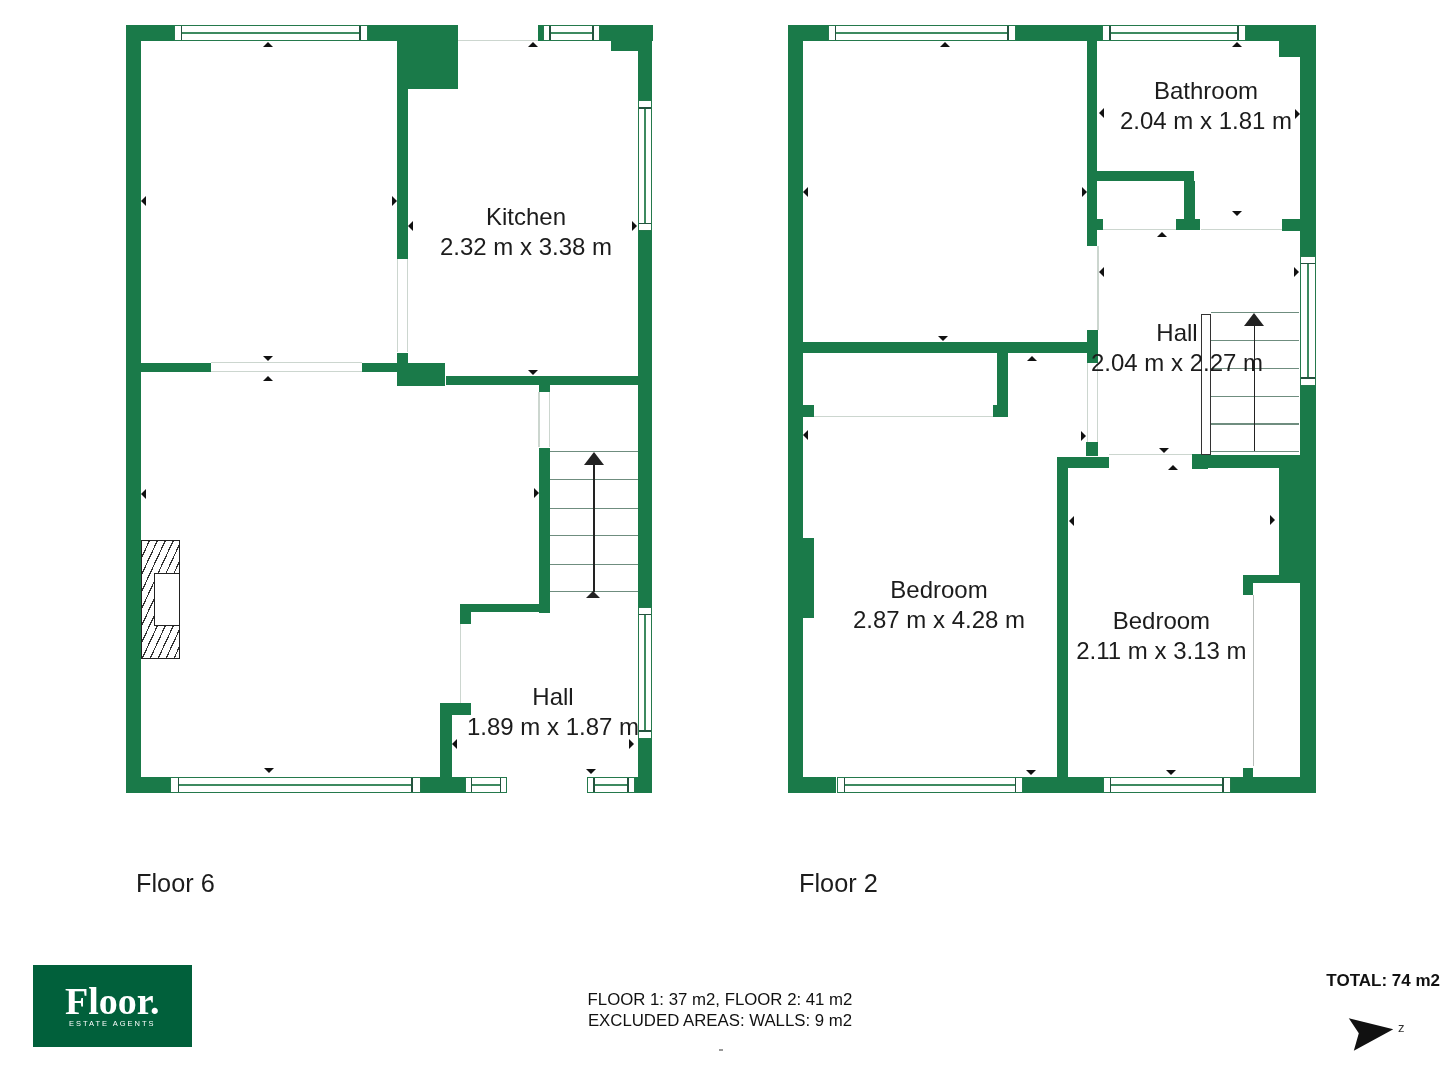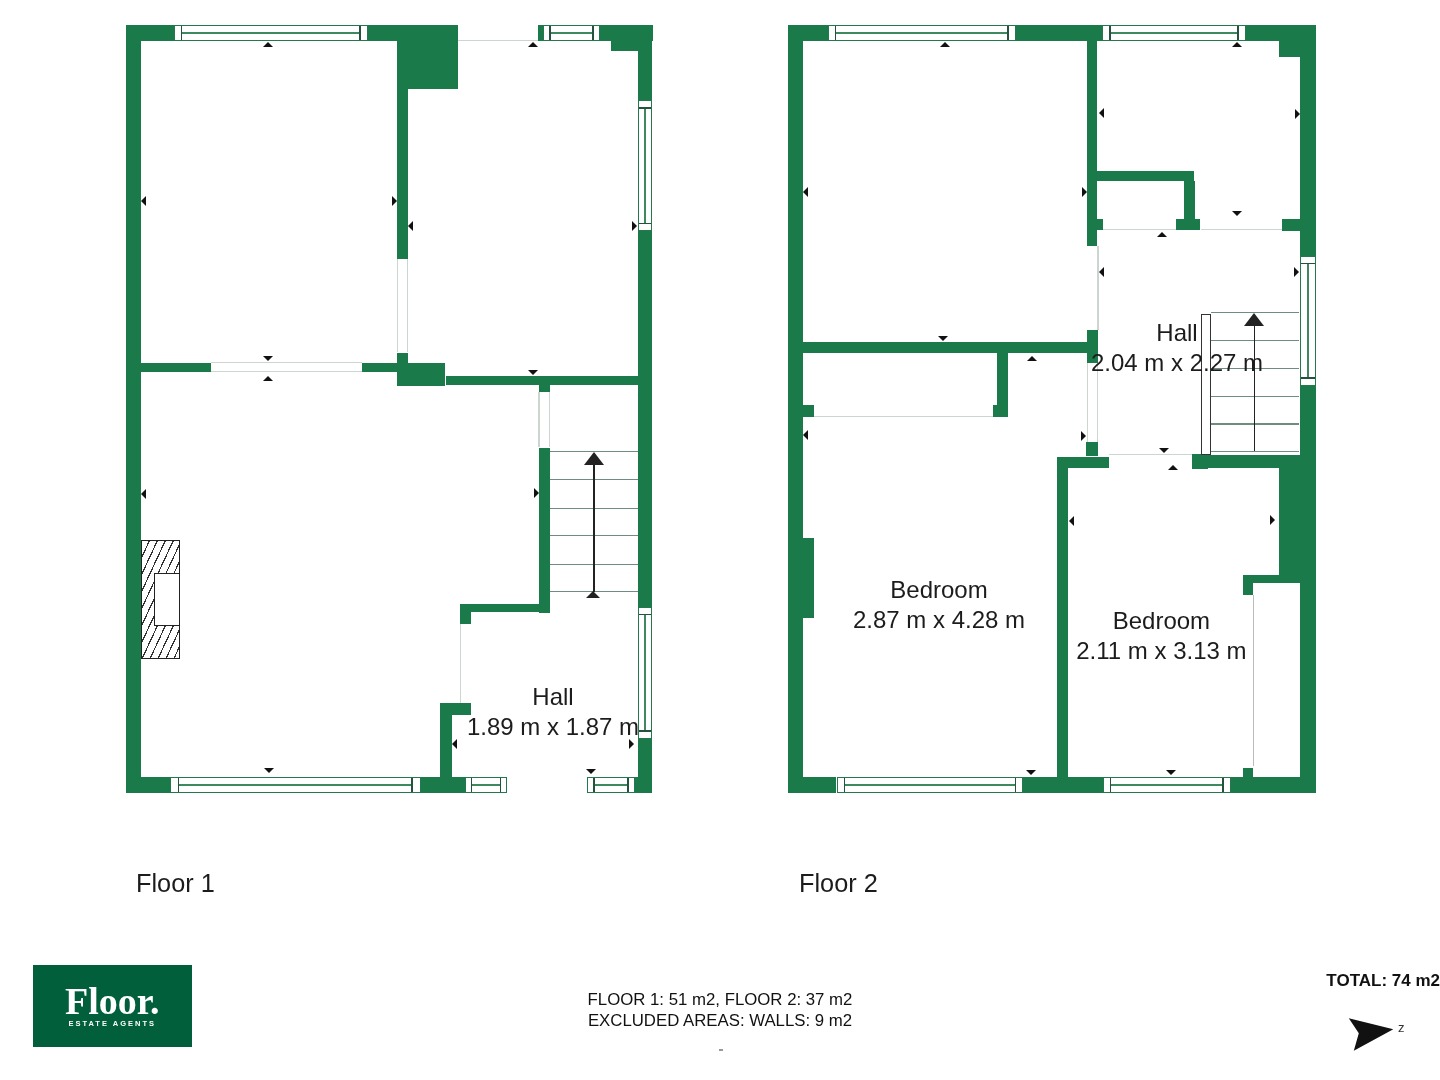--- a/index.html
+++ b/index.html
@@ -123,20 +123,21 @@
 <div class="ar al" style="left:408.2px;top:221px"></div>
 <div class="ar ag" style="left:632.3px;top:221px"></div>
 <div class="ar ad" style="left:527.5px;top:370.3px"></div>
 <div class="ar al" style="left:141.3px;top:488.9px"></div>
 <div class="ar ag" style="left:533.8px;top:488.3px"></div>
 <div class="ar ad" style="left:264.1px;top:768px"></div>
 <div class="ar al" style="left:452px;top:739px"></div>
 <div class="ar ag" style="left:629.3px;top:739px"></div>
 <div class="ar ad" style="left:585.6px;top:768.5px"></div>
 
+<div class="lbl" style="left:526px;top:231.5px">Kitchen<br>2.32 m x 3.38 m</div>
 <div class="lbl" style="left:553px;top:712px">Hall<br>1.89 m x 1.87 m</div>
 
 <div class="w" style="left:787.8px;top:25px;width:15.5px;height:767.5px"></div>
 <div class="w" style="left:787.8px;top:25px;width:40px;height:16.3px"></div>
 <div class="w" style="left:1015.6px;top:25px;width:86.5px;height:16.3px"></div>
 <div class="w" style="left:1245.6px;top:25px;width:70.7px;height:16.3px"></div>
 <div class="w" style="left:1279.2px;top:41px;width:22px;height:15.7px"></div>
 <div class="w" style="left:1300px;top:25px;width:16.3px;height:230.6px"></div>
 <div class="w" style="left:1300px;top:385.6px;width:16.3px;height:406.9px"></div>
 <div class="w" style="left:787.8px;top:777px;width:48.7px;height:15.5px"></div>
@@ -231,32 +232,33 @@
 <div class="ar ag" style="left:1293.5px;top:266.7px"></div>
 <div class="ar al" style="left:803.3px;top:430.1px"></div>
 <div class="ar ag" style="left:1080.7px;top:430.6px"></div>
 <div class="ar ad" style="left:1025.5px;top:770.3px"></div>
 <div class="ar al" style="left:1068.5px;top:515.5px"></div>
 <div class="ar ag" style="left:1270px;top:514.8px"></div>
 <div class="ar ad" style="left:1159.4px;top:448px"></div>
 <div class="ar au" style="left:1168.2px;top:465px"></div>
 <div class="ar ad" style="left:1166.1px;top:770px"></div>
 
+<div class="lbl" style="left:1206px;top:106px">Bathroom<br>2.04 m x 1.81 m</div>
 <div class="lbl" style="left:1177px;top:347.5px">Hall<br>2.04 m x 2.27 m</div>
 <div class="lbl" style="left:939px;top:605px">Bedroom<br>2.87 m x 4.28 m</div>
 <div class="lbl" style="left:1161.4px;top:636px">Bedroom<br>2.11 m x 3.13 m</div>
 
-<div style="position:absolute;left:136px;top:869px;font-size:25.3px;color:#1c1c1c">Floor 1</div>
+<div style="position:absolute;left:136px;top:869px;font-size:25.3px;color:#1c1c1c">Floor 6</div>
 <div style="position:absolute;left:799px;top:869px;font-size:25.3px;color:#1c1c1c">Floor 2</div>
 <div style="position:absolute;left:0;top:971px;width:1440px;text-align:right;font-size:17px;font-weight:bold;color:#111">TOTAL: 74 m2</div>
-<div style="position:absolute;left:0;top:990px;width:1440px;text-align:center;font-size:16.8px;color:#111">FLOOR 1: 51 m2, FLOOR 2: 37 m2</div>
+<div style="position:absolute;left:0;top:990px;width:1440px;text-align:center;font-size:16.8px;color:#111">FLOOR 1: 37 m2, FLOOR 2: 41 m2</div>
 <div style="position:absolute;left:0;top:1010.5px;width:1440px;text-align:center;font-size:16.8px;color:#111">EXCLUDED AREAS: WALLS: 9 m2</div>
 <div style="position:absolute;left:719px;top:1049px;width:4px;height:2px;background:#999"></div>
 
 <div style="position:absolute;left:32.5px;top:964.5px;width:159.5px;height:82.7px;background:#01603b"></div>
 <div style="position:absolute;left:32.5px;top:983px;width:159.5px;text-align:center;color:#fff;font-family:'Liberation Serif',serif;font-weight:bold;font-size:38px;line-height:37px">Floor.</div>
-<div style="position:absolute;left:32.5px;top:1019px;width:159.5px;text-align:center;color:#fff;font-size:7.5px;letter-spacing:2px;font-weight:bold">ESTATE AGENTS</div>
+<div style="position:absolute;left:32.5px;top:1019px;width:159.5px;text-align:center;color:#fff;font-size:7.5px;letter-spacing:2px;font-weight:normal">ESTATE AGENTS</div>
 
 <svg style="position:absolute;left:1340px;top:1010px" width="80" height="50" viewBox="0 0 80 50">
 <path d="M8.8 8.3 L53.3 19.2 L13.8 40.8 L18.8 23.3 Z" fill="#111"></path>
 <text x="58" y="22" font-size="13" fill="#333" font-family="Liberation Sans">z</text>
 </svg>
 </div>
 
 </body></html>

